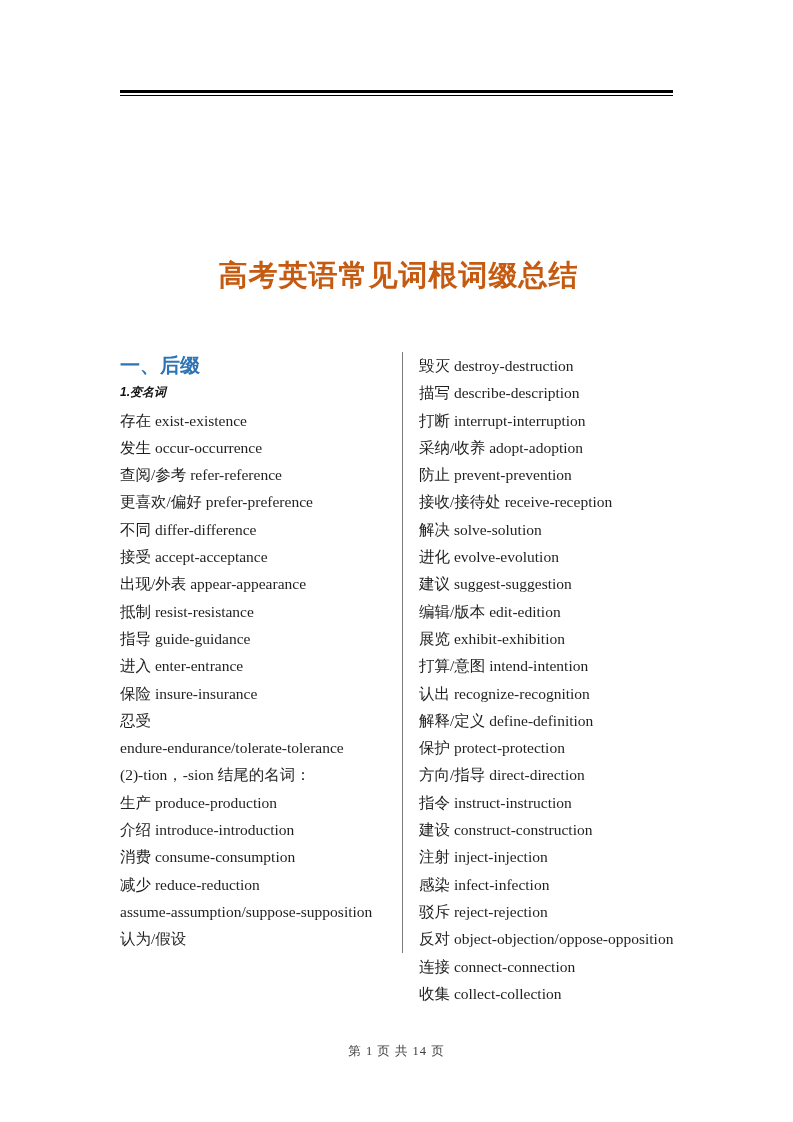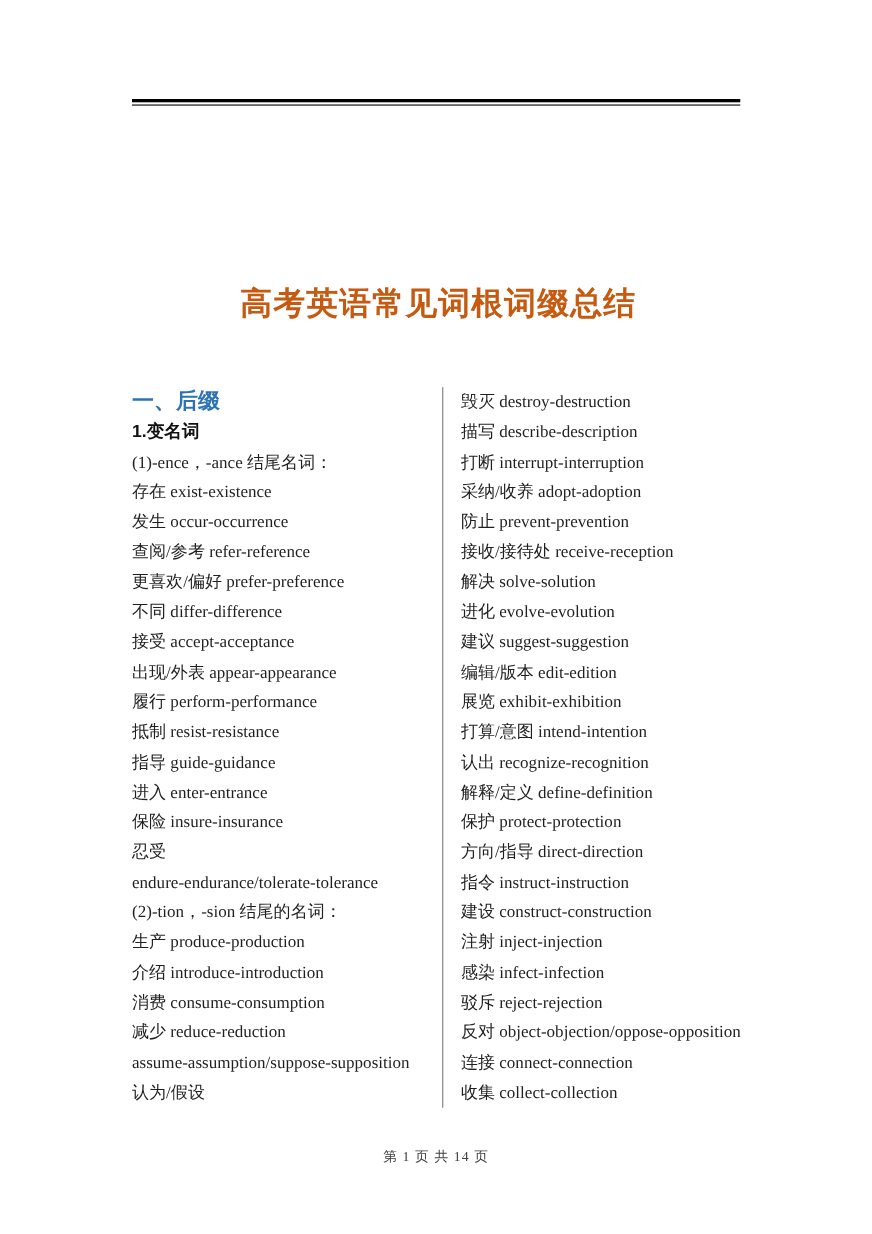--- a/index.html
+++ b/index.html
@@ -54,22 +54,23 @@
   }
   .line.heading{
     font-family:"Liberation Sans", sans-serif;
     font-weight:bold;
     font-size:20px;
     color:#2E74B5;
   }
   .line.bold{
     font-family:"Liberation Sans", sans-serif;
     font-weight:bold;
-    font-size:16px;
+    font-size:12px;
     color:#111;
+    font-style:italic;
   }
   .footer{
     position:absolute;
     left:0;top:1031px;
     width:793px;
     text-align:center;
     font-size:12.5px;
     letter-spacing:1px;
     color:#404040;
     margin-top:12px;
@@ -78,29 +79,27 @@
 </head>
 <body>
 
 <div class="page">
   <div class="double-rule"></div>
   <h1 class="title" style="color: rgb(197, 90, 17);">高考英语常见词根词缀总结</h1>
   <div class="columns">
     <div class="col left" id="col-left">
         <div class="line heading" style="color: rgb(46, 116, 181);">一、后缀</div>
         <div class="line bold">1.变名词</div>
-        <div class="line normal">(1)-ence，-ance 结尾名词：</div>
         <div class="line normal">存在 exist-existence</div>
         <div class="line normal">发生 occur-occurrence</div>
         <div class="line normal">查阅/参考 refer-reference</div>
         <div class="line normal">更喜欢/偏好 prefer-preference</div>
         <div class="line normal">不同 differ-difference</div>
         <div class="line normal">接受 accept-acceptance</div>
         <div class="line normal">出现/外表 appear-appearance</div>
-        <div class="line normal">履行 perform-performance</div>
         <div class="line normal">抵制 resist-resistance</div>
         <div class="line normal">指导 guide-guidance</div>
         <div class="line normal">进入 enter-entrance</div>
         <div class="line normal">保险 insure-insurance</div>
         <div class="line normal">忍受</div>
         <div class="line normal">endure-endurance/tolerate-tolerance</div>
         <div class="line normal">(2)-tion，-sion 结尾的名词：</div>
         <div class="line normal">生产 produce-production</div>
         <div class="line normal">介绍 introduce-introduction</div>
         <div class="line normal">消费 consume-consumption</div>

